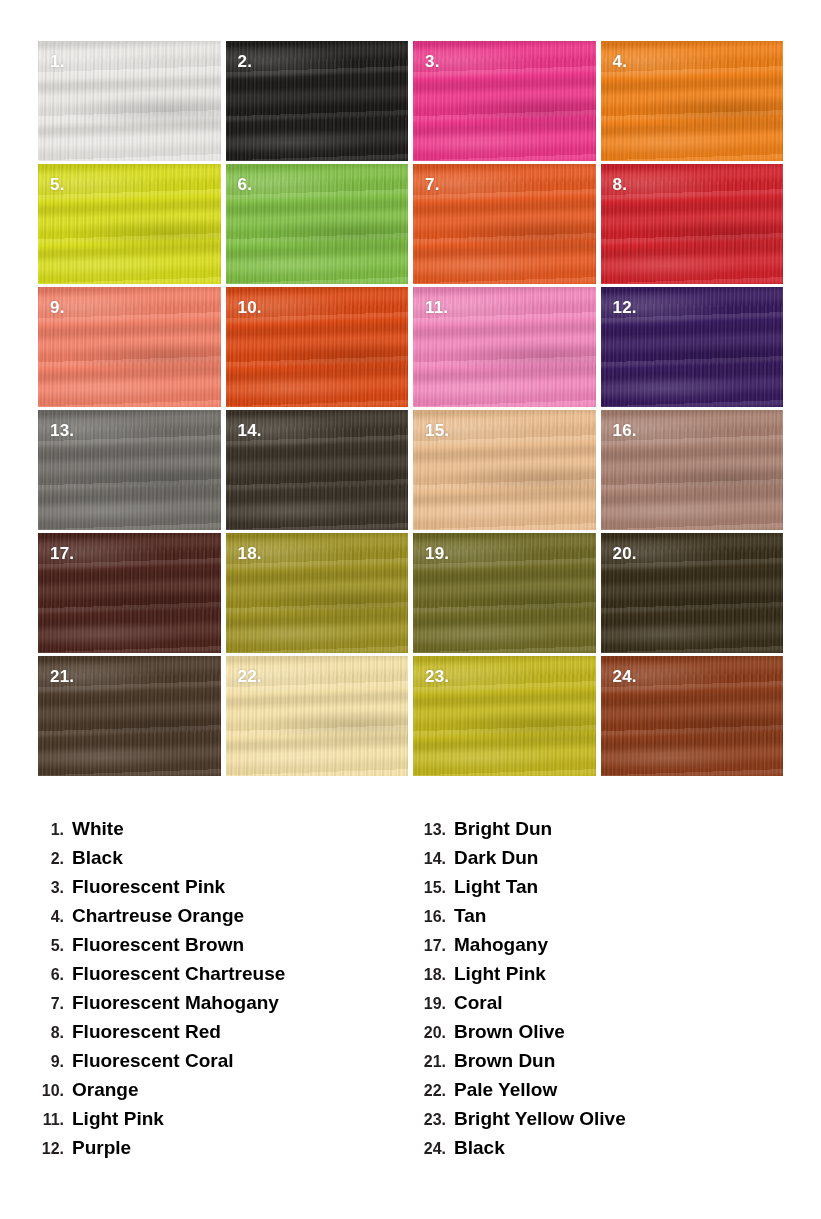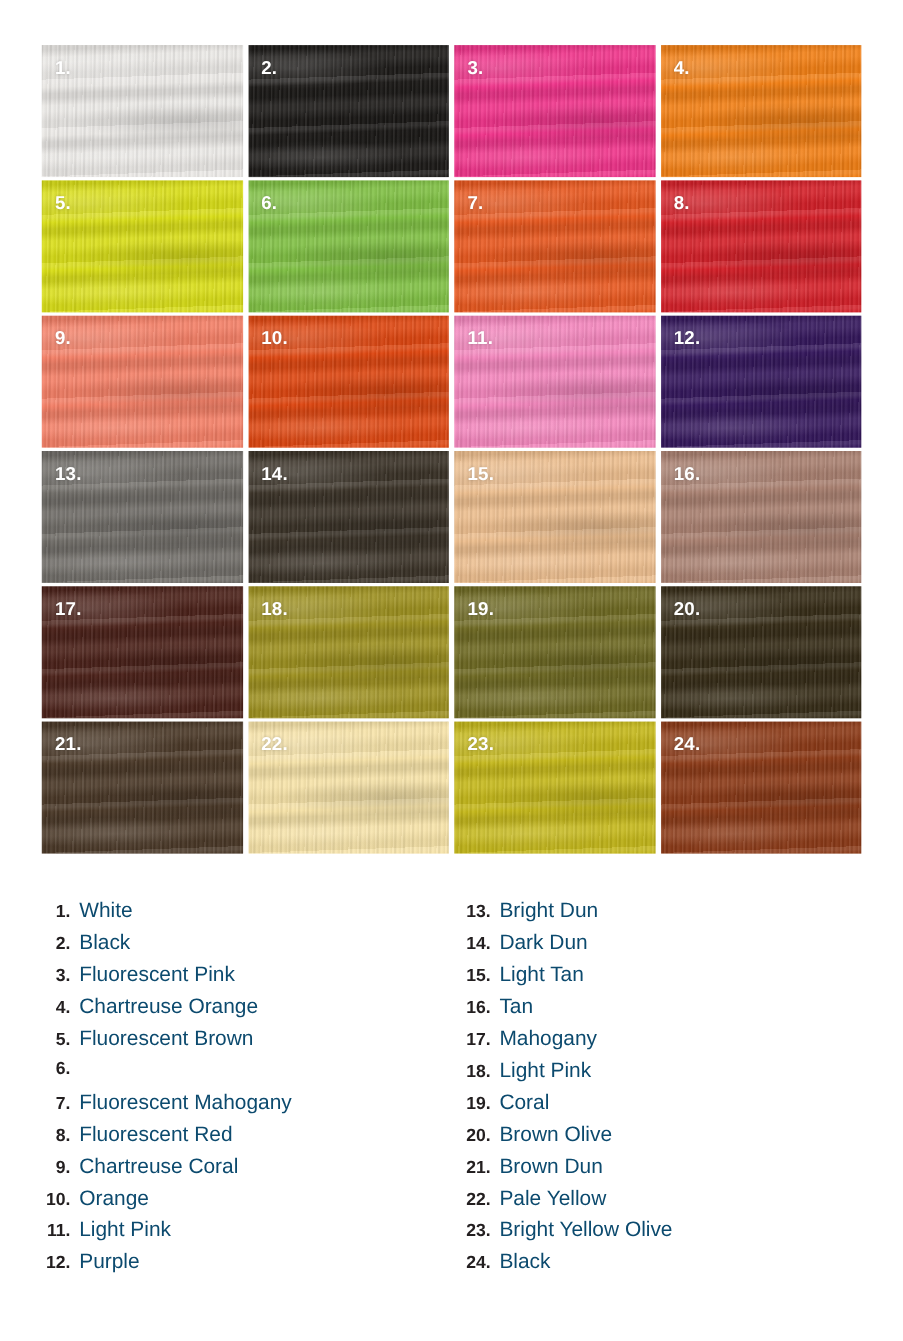--- a/index.html
+++ b/index.html
@@ -111,22 +111,22 @@
     width: 34px;
     text-align: right;
     font-weight: bold;
     font-size: 16px;
     padding-right: 8px;
     flex: none;
     color: #231f20;
   }
   .legend-label {
     font-size: 19px;
-    font-weight: normal;
-    color: #0c4a6e;
+    font-weight: bold;
+    color: #000000;
     white-space: nowrap;
   }
 </style>
 </head>
 <body>
 
 <div id="swatch-grid">
     <div class="swatch" style="background-color: rgb(235, 233, 230);">
       <span class="swatch-number">1.</span>
     </div>
@@ -218,32 +218,33 @@
       <div class="legend-item">
         <span class="legend-number">4.</span>
         <span class="legend-label">Chartreuse Orange</span>
       </div>
       <div class="legend-item">
         <span class="legend-number">5.</span>
         <span class="legend-label">Fluorescent Brown</span>
       </div>
       <div class="legend-item">
         <span class="legend-number">6.</span>
+        <span class="legend-label">Fluorescent Chartreuse</span>
       </div>
       <div class="legend-item">
         <span class="legend-number">7.</span>
         <span class="legend-label">Fluorescent Mahogany</span>
       </div>
       <div class="legend-item">
         <span class="legend-number">8.</span>
         <span class="legend-label">Fluorescent Red</span>
       </div>
       <div class="legend-item">
         <span class="legend-number">9.</span>
-        <span class="legend-label">Chartreuse Coral</span>
+        <span class="legend-label">Fluorescent Coral</span>
       </div>
       <div class="legend-item">
         <span class="legend-number">10.</span>
         <span class="legend-label">Orange</span>
       </div>
       <div class="legend-item">
         <span class="legend-number">11.</span>
         <span class="legend-label">Light Pink</span>
       </div>
       <div class="legend-item">

